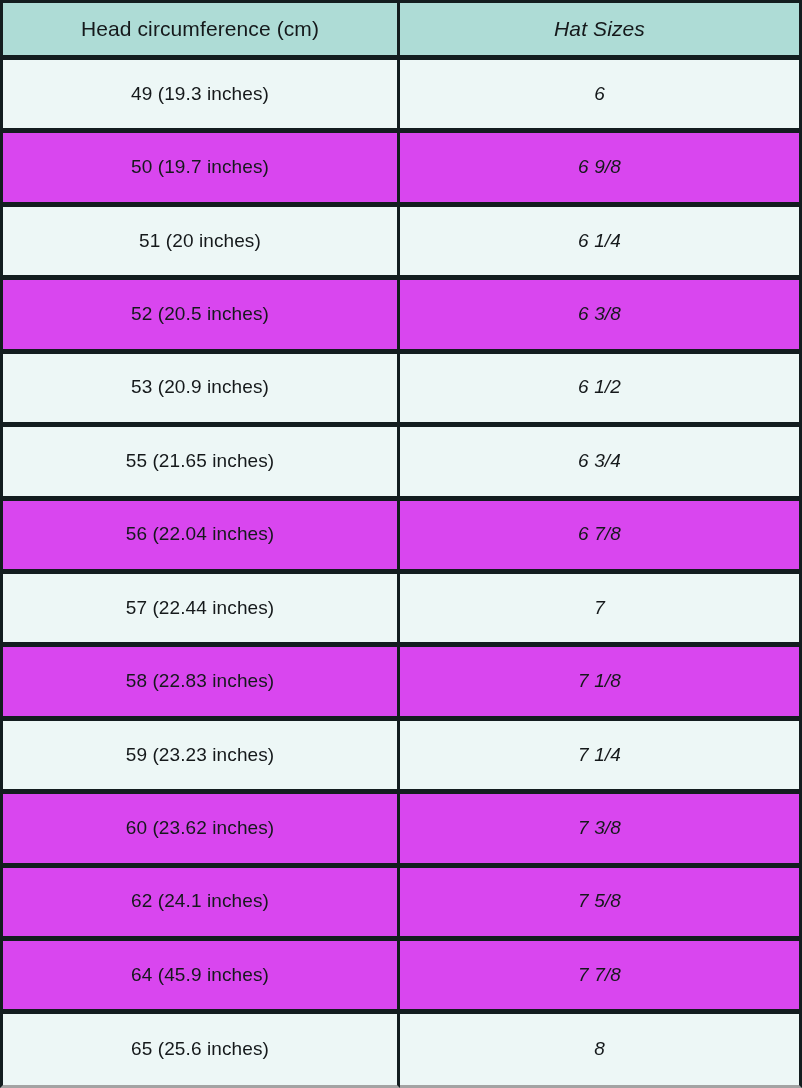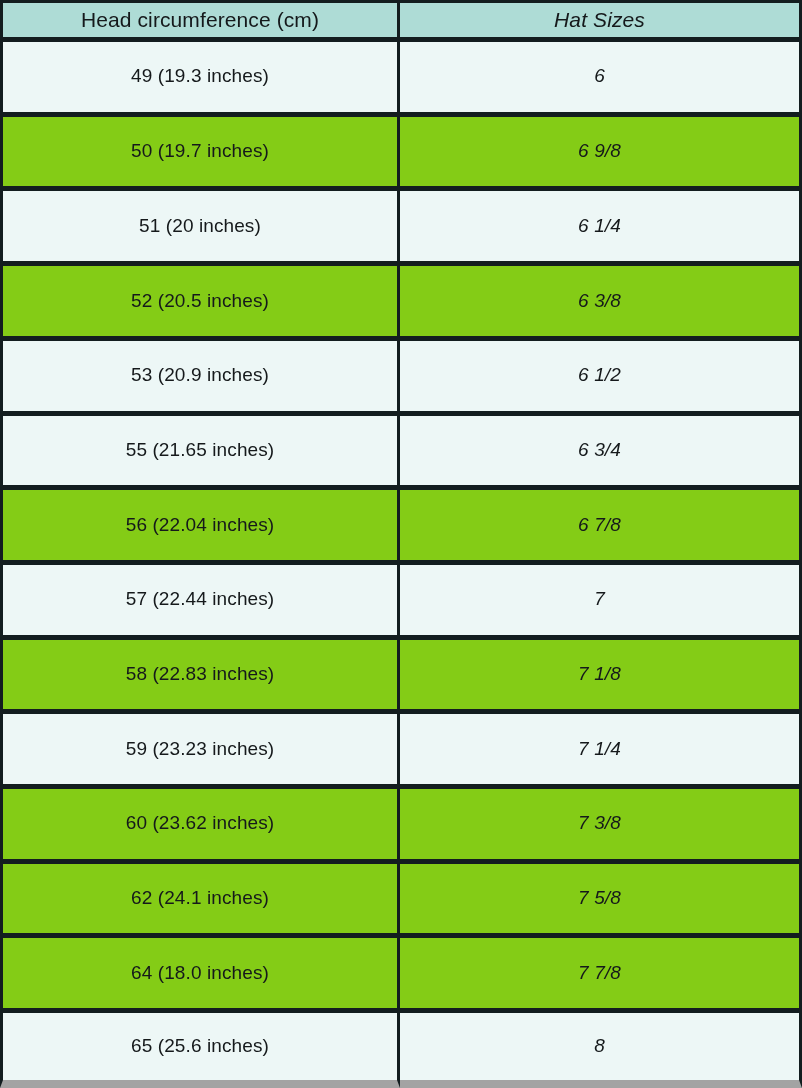--- a/index.html
+++ b/index.html
@@ -62,31 +62,31 @@
   
   #size-table tbody tr > * {
     border-bottom: 5px solid #131d1f;
     margin-top: 23px;
   }
   #size-table thead tr > * {
     border-top: 3px solid #131d1f;
     border-bottom: 5px solid #131d1f;
   }
   #size-table tbody tr.row-last > * {
-    border-bottom: 8px solid #a3a3a3;
+    border-bottom: 3px solid #a3a3a3;
   }
 
   .row-header th {
     background: #aedcd6;
     font-size: 21px;
-    height: 42px;
+    height: 60px;
   }
 
   tr.row-dark td {
-    background: #84cc16;
+    background: #d946ef;
   }
   tr.row-light td {
     background: #edf7f6;
   }
 
   #size-table tbody td {
     font-size: 19px;
     height: 60px;
   }
 
@@ -149,21 +149,21 @@
       </tr>
       <tr class="row-dark">
         <td class="cell-circ">60 (23.62 inches)</td>
         <td class="cell-hat">7 3/8</td>
       </tr>
       <tr class="row-dark">
         <td class="cell-circ">62 (24.1 inches)</td>
         <td class="cell-hat">7 5/8</td>
       </tr>
       <tr class="row-dark">
-        <td class="cell-circ">64 (18.0 inches)</td>
+        <td class="cell-circ">64 (45.9 inches)</td>
         <td class="cell-hat">7 7/8</td>
       </tr>
       <tr class="row-light row-last">
         <td class="cell-circ">65 (25.6 inches)</td>
         <td class="cell-hat">8</td>
       </tr>
     </tbody>
 </table>
 
 </body></html>

